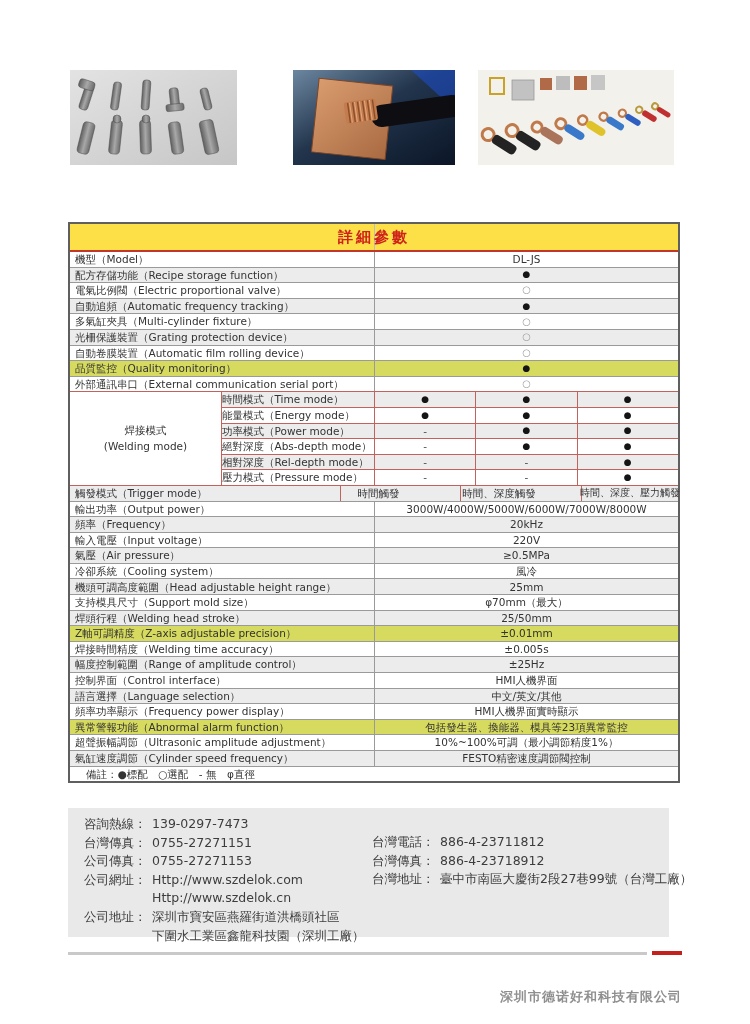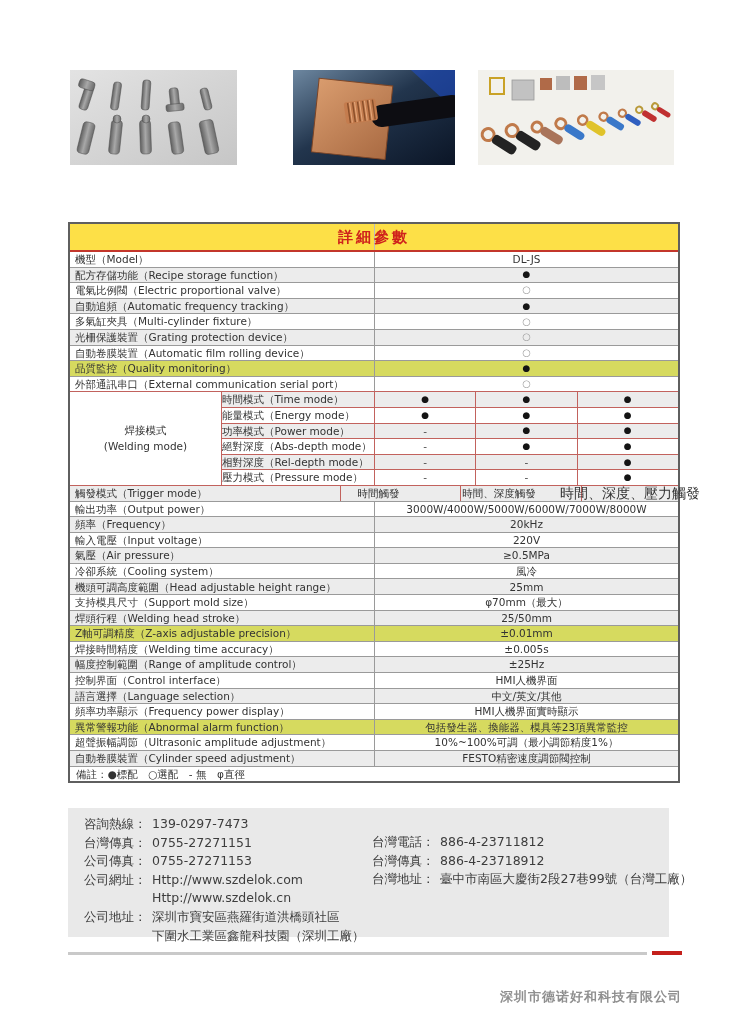--- a/index.html
+++ b/index.html
@@ -27,41 +27,41 @@
   }
   .t-header::after{content:'';position:absolute;left:50%;top:0;bottom:0;width:1px;background:#bdbdbd;}
   .t-title{color:#cf221c;font-weight:bold;font-size:15px;letter-spacing:3px;position:relative;z-index:1;}
   .row{display:flex;height:14.6px;border-top:1px solid #9a9a9a;font-size:10.5px;line-height:1;}
   .row:first-child{border-top:none;}
   .bg-white{background:#ffffff;}
   .bg-gray{background:#ececec;}
   .bg-yellow{background:#d6da5f;}
   .cell-label{width:50%;box-sizing:border-box;padding-left:5px;display:flex;align-items:center;white-space:nowrap;overflow:hidden;text-align:center;}
   .cell-value{width:50%;box-sizing:border-box;border-left:1px solid #9a9a9a;display:flex;align-items:center;justify-content:center;white-space:nowrap;}
-  .cell-full{width:100%;box-sizing:border-box;padding-left:6px;display:flex;align-items:center;white-space:nowrap;}
+  .cell-full{width:100%;box-sizing:border-box;padding-left:16px;display:flex;align-items:center;white-space:nowrap;}
   .sym-filled{color:#141414;font-size:9px;}
   .sym-open{color:#9f9f9f;font-size:10px;}
   .sym-dash{color:#4a4a4a;font-size:10.5px;}
   .val-text{color:#333;font-size:10.5px;}
   
   .weld{display:flex;border-top:1px solid #c2625d;}
   .weld-label{
     width:25%;box-sizing:border-box;background:#fff;border-right:1px solid #c2625d;
     display:flex;flex-direction:column;align-items:center;justify-content:center;
     font-size:10.5px;line-height:1.45;
   }
   .weld-rows{width:75%;}
   .weld-row{display:flex;height:14.6px;border-top:1px solid #c2625d;font-size:10.5px;line-height:1;}
   .weld-row:first-child{border-top:none;}
   .weld-sub{width:33.34%;box-sizing:border-box;display:flex;align-items:center;white-space:nowrap;overflow:hidden;}
   .weld-cell{width:22.22%;box-sizing:border-box;border-left:1px solid #c2625d;display:flex;align-items:center;justify-content:center;}
   .row-trigger{display:flex;height:14.6px;border-top:1px solid #c2625d;background:#ececec;font-size:10.5px;line-height:1;gap:44px;}
   .trig-label{width:50%;box-sizing:border-box;padding-left:5px;display:flex;align-items:center;}
   .trig-cell{width:17%;box-sizing:border-box;border-left:1px solid #c2625d;display:flex;align-items:center;justify-content:center;white-space:nowrap;}
-  .trig-cell:last-child{width:16%;font-size:14px;}
+  .trig-cell:last-child{width:16%;font-size:10px;}
   
   .contact{position:absolute;left:68px;top:808px;width:601px;height:129px;background:#e9e9e9;}
   .contact-left{position:absolute;left:16px;top:7px;}
   .contact-right{position:absolute;left:304px;top:25px;}
   .c-line{display:flex;font-size:12.5px;line-height:18.6px;color:#3d3d3d;}
   .c-label{width:68px;flex:none;}
   .c-value{white-space:nowrap;}
   
   .footer-rule{position:absolute;left:68px;top:951px;width:614px;display:flex;align-items:center;}
   .rule-gray{flex:1;height:3px;background:#c9c9c9;}
@@ -435,21 +435,21 @@
           <span class="val-text">包括發生器、換能器、模具等23項異常監控</span>
         </div>
       </div>
       <div class="row bg-white">
         <div class="cell-label">超聲振幅調節（Ultrasonic amplitude adjustment）</div>
         <div class="cell-value">
           <span class="val-text">10%~100%可調（最小調節精度1%）</span>
         </div>
       </div>
       <div class="row bg-gray">
-        <div class="cell-label">自動卷膜裝置（Cylinder speed adjustment）</div>
+        <div class="cell-label">氣缸速度調節（Cylinder speed frequency）</div>
         <div class="cell-value">
           <span class="val-text">FESTO精密速度調節閥控制</span>
         </div>
       </div>
       <div class="row bg-white">
         <div class="cell-full">備註：●標配　○選配　- 無　φ直徑</div>
       </div>
     </div>
 </div>
 

